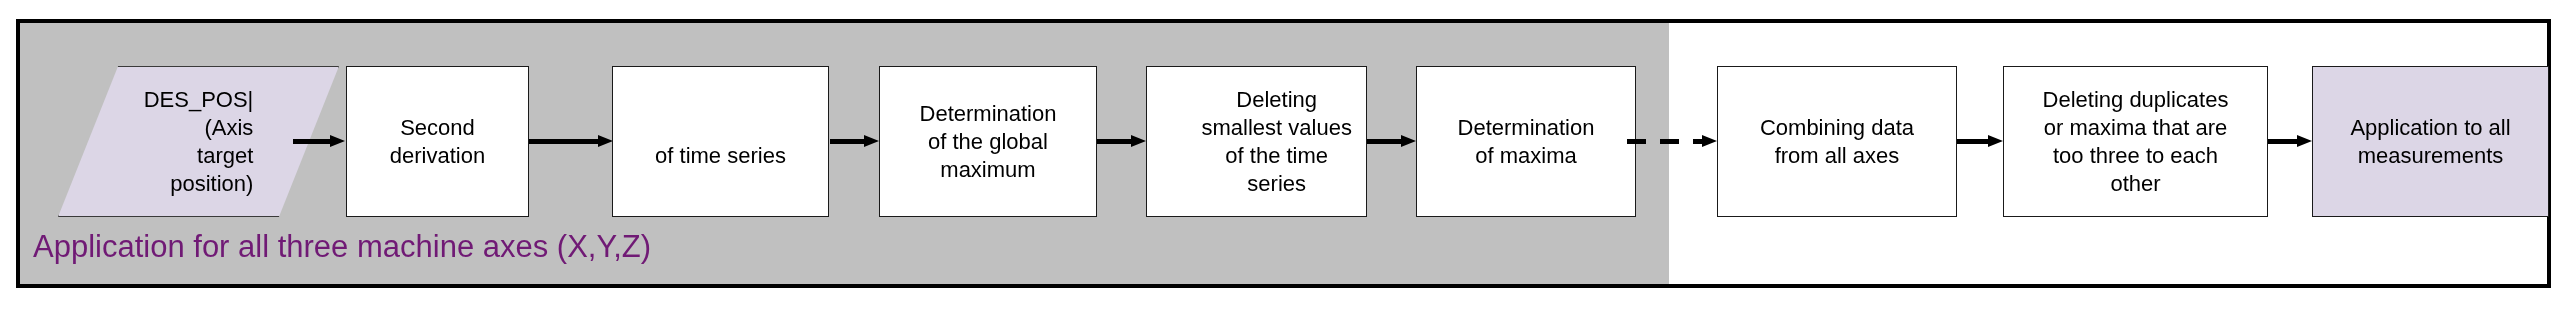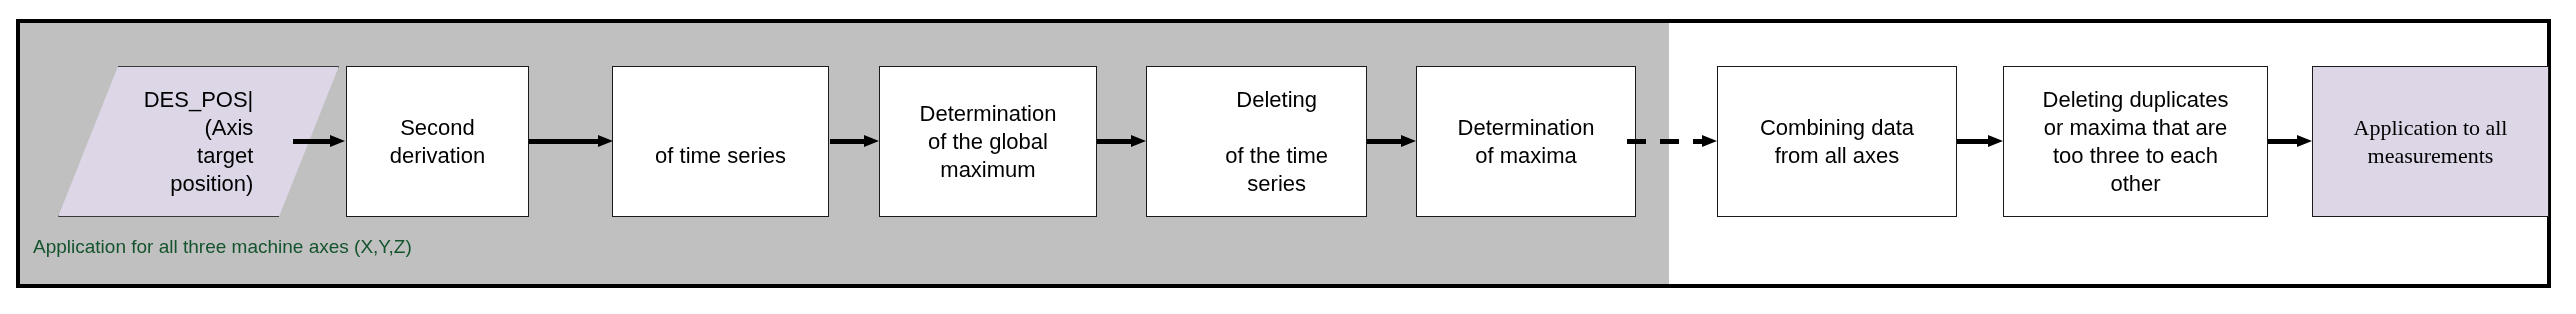--- a/index.html
+++ b/index.html
@@ -34,43 +34,42 @@
     left: 20px;
     top: 23px;
     width: 1649px;
     height: 261px;
     background: #c0c0c0;
   }
   #axis-group-caption {
     position: absolute;
     left: 33px;
     top: 232px;
-    font-size: 19px;
+    font-size: 31px;
     line-height: 30px;
-    color: #14532d;
+    color: #701a75;
     white-space: nowrap;
   }
   
   .node {
     position: absolute;
     box-sizing: border-box;
     border: 1.2px solid #1a1a1a;
     background: #ffffff;
     display: flex;
     align-items: center;
     justify-content: center;
     text-align: center;
     font-size: 22px;
     line-height: 28px;
     color: #000000;
     padding: 2.3px 4.6px;
   }
   .node.accent {
     background: #dcd6e6;
-    font-family: Liberation Serif, serif;
   }
   
   #node-des-pos {
     position: absolute;
     left: 58px;
     top: 66px;
     width: 281px;
     height: 151px;
   }
   #node-des-pos .para-bg {
@@ -184,21 +183,21 @@
   </div>
 
   <div class="arrow" style="left:1097px; top:135px; width:49px;">
     <div class="shaft" style="width:34px;"></div>
     <div class="head"></div>
   </div>
 
   <div class="node" style="left:1146px; top:66px; width:221px; height:151px;padding-left:45px;">
     <div>
       <span>Deleting</span><br>
-      <br>
+      <span>smallest values</span><br>
       <span>of the time</span><br>
       <span>series</span>
     </div>
   </div>
 
   <div class="arrow" style="left:1367px; top:135px; width:49px;">
     <div class="shaft" style="width:34px;"></div>
     <div class="head"></div>
   </div>
 

